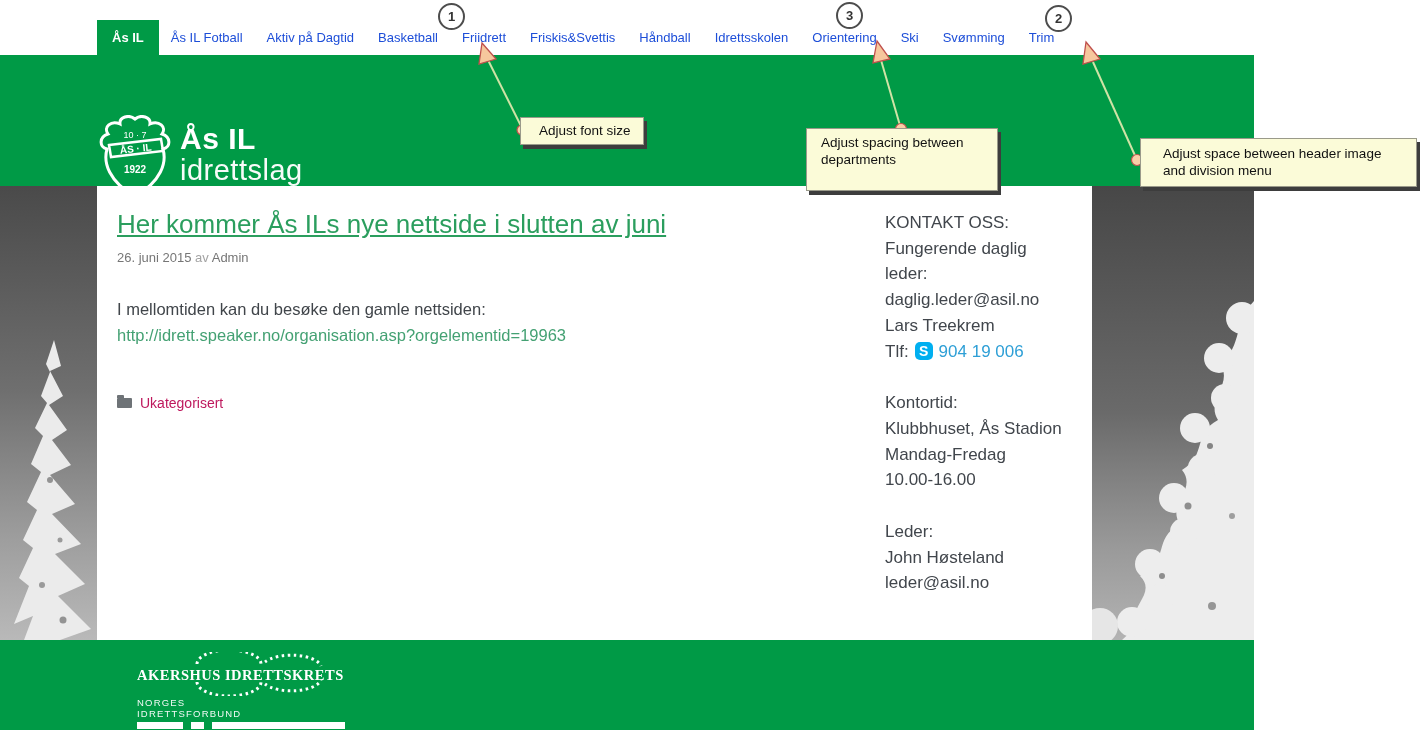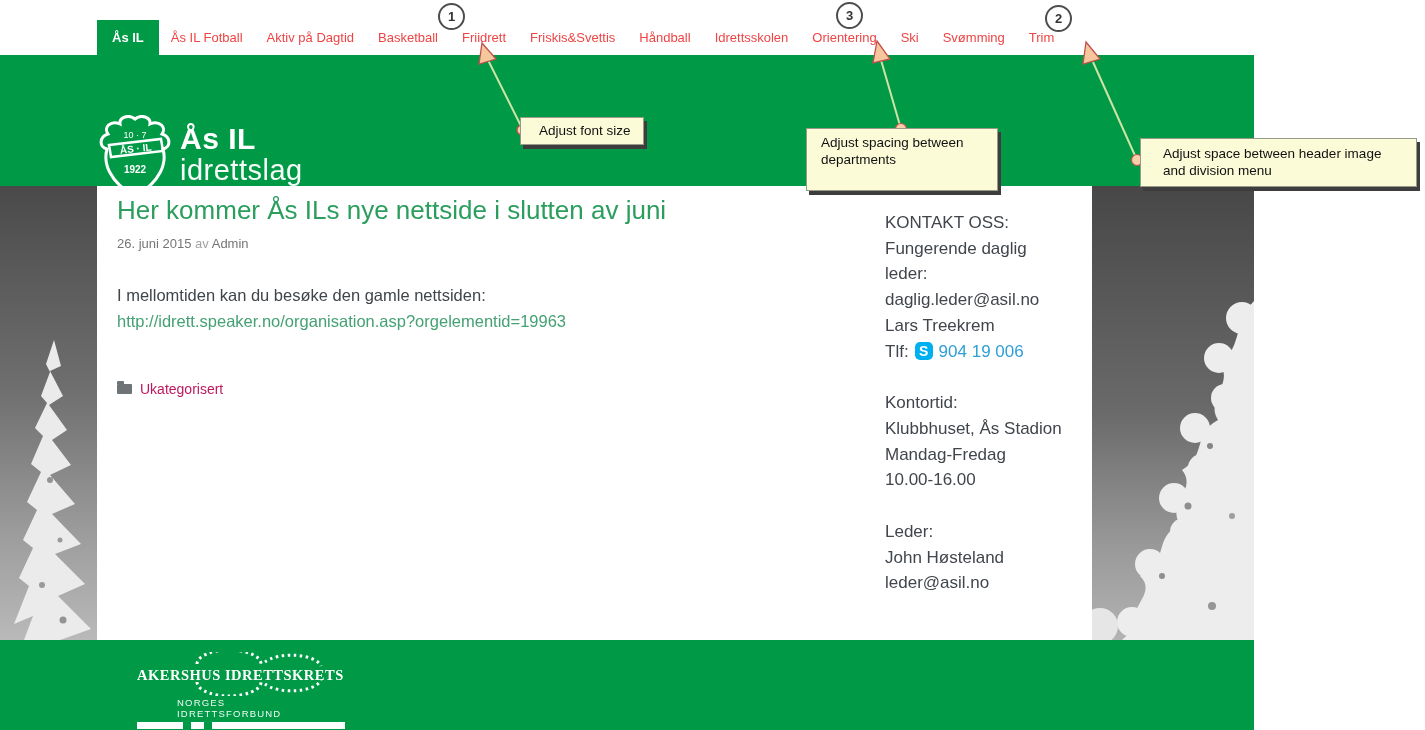--- a/index.html
+++ b/index.html
@@ -3,42 +3,42 @@
 <meta charset="utf-8">
 <style>
   * { margin:0; padding:0; box-sizing:border-box; }
   body { font-family:"Liberation Sans", sans-serif; background:#ffffff; }
   .screen { position:relative; width:1425px; height:730px; overflow:hidden; background:#ffffff; }
   .page { position:absolute; left:0; top:0; width:1254px; height:730px; }
 
   
   .topnav { position:absolute; left:0; top:0; width:1254px; height:55px; background:#ffffff;
             display:flex; align-items:flex-end; padding-left:97px; }
-  .nav-item { height:35px; line-height:35px; padding:0 12px; font-size:13px; color:#ef4444;
+  .nav-item { height:35px; line-height:35px; padding:0 12px; font-size:13px; color:#1d4ed8;
               white-space:nowrap; cursor:pointer; }
   .nav-item.active { background:#009a46; color:#ffffff; padding:0 15px; font-weight:bold; }
 
   
   .header { position:absolute; left:0; top:55px; width:1254px; height:131px; background:#009a46; }
   .crest { position:absolute; left:95px; top:60px; }
   .site-title { position:absolute; left:180px; top:68px; color:#ffffff; }
   .site-title .t1 { font-size:30px; font-weight:bold; line-height:32px; letter-spacing:0.5px; }
   .site-title .t2 { font-size:29px; font-weight:normal; line-height:31px; letter-spacing:0.5px; opacity:0.97; }
   .search-btn { position:absolute; left:1060px; top:155px; width:26px; height:26px; cursor:pointer; }
 
   
   .main { position:absolute; left:0; top:186px; width:1254px; height:454px; }
   .bg-left  { position:absolute; left:0; top:0; width:97px; height:454px;
               background:linear-gradient(#4a4a4a, #6f6f6f 45%, #9e9e9e 78%, #b9b9b9); overflow:hidden; }
   .bg-right { position:absolute; left:1092px; top:0; width:162px; height:454px;
               background:linear-gradient(#474747, #6a6a6a 50%, #9a9a9a 80%, #b3b3b3); overflow:hidden; }
   .content { position:absolute; left:97px; top:0; width:995px; height:454px; background:#ffffff; }
 
   .article { position:absolute; left:20px; top:0; width:660px; }
-  .post-title { margin-top:7px; font-size:26px; line-height:34px; color:#2b9e5e; font-weight:normal; }
+  .post-title { margin-top:21px; font-size:26px; line-height:34px; color:#2b9e5e; font-weight:normal;text-decoration:underline; }
   .post-meta { margin-top:9px; font-size:13px; color:#767676; }
   .post-meta .sep { color:#a3a3a3; }
   .post-body { margin-top:31px; font-size:16.5px; line-height:26px; color:#40454a; }
   .post-link { font-size:16.5px; line-height:26px; color:#44a173; text-decoration:none; cursor:pointer; }
   .post-cat { margin-top:47px; display:flex; align-items:center; font-size:14px; color:#be185d; }
   .folder { position:relative; width:15px; height:10px; background:#6e7377; border-radius:1px; margin-right:8px; }
   .folder:before { content:""; position:absolute; left:0; top:-3px; width:7px; height:3px;
                    background:#6e7377; border-radius:1px 1px 0 0; }
 
   .sidebar { position:absolute; left:788px; top:24px; width:200px; font-size:17px; line-height:25.7px; color:#41464c; }
@@ -48,21 +48,21 @@
                 margin:0 6px; background:#00aff0; border-radius:5px; color:#ffffff; font-size:14px;
                 font-weight:bold; cursor:pointer; }
   .phone-num { color:#2e9fd6; cursor:pointer; }
 
   
   .footer { position:absolute; left:0; top:640px; width:1254px; height:90px; background:#009a46; }
   .aik { position:absolute; left:137px; top:12px; width:200px; height:44px; }
   .aik-text { position:absolute; left:0; top:15px; width:200px; font-family:"Liberation Serif", serif;
               font-weight:bold; font-size:14.5px; letter-spacing:0.5px; color:#ffffff; white-space:nowrap; }
   .nif { position:absolute; left:137px; top:57px; color:#ffffff; font-size:9.5px; letter-spacing:1.2px;
-         line-height:11px; opacity:0.95;margin-left:40px; }
+         line-height:11px; opacity:0.95; }
   .nif-bars { position:absolute; left:137px; top:82px; display:flex; }
   .nif-bars .b1 { width:46px; height:7px; background:#ffffff; margin-right:8px; }
   .nif-bars .b2 { width:13px; height:7px; background:#ffffff; margin-right:8px; }
   .nif-bars .b3 { width:133px; height:7px; background:#ffffff; }
 
   
   .ann-svg { position:absolute; left:0; top:0; width:1425px; height:730px; pointer-events:none; }
   .num-circle { position:absolute; width:27px; height:27px; border:2px solid #4d4d4d; border-radius:50%;
                 background:#ffffff; display:flex; align-items:center; justify-content:center;
                 font-size:13px; font-weight:bold; color:#333333; }

